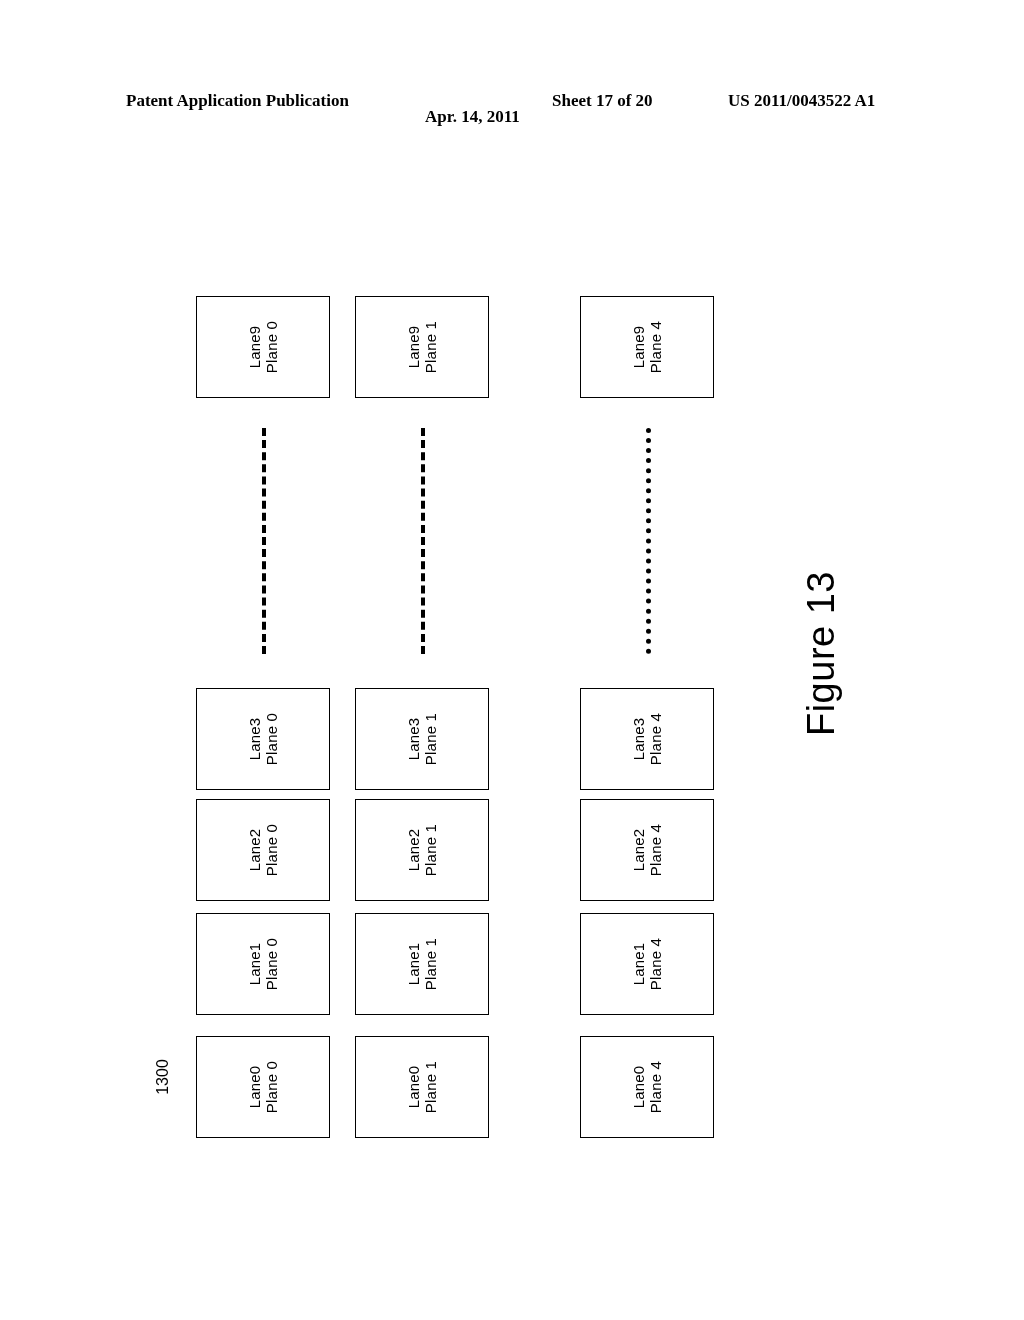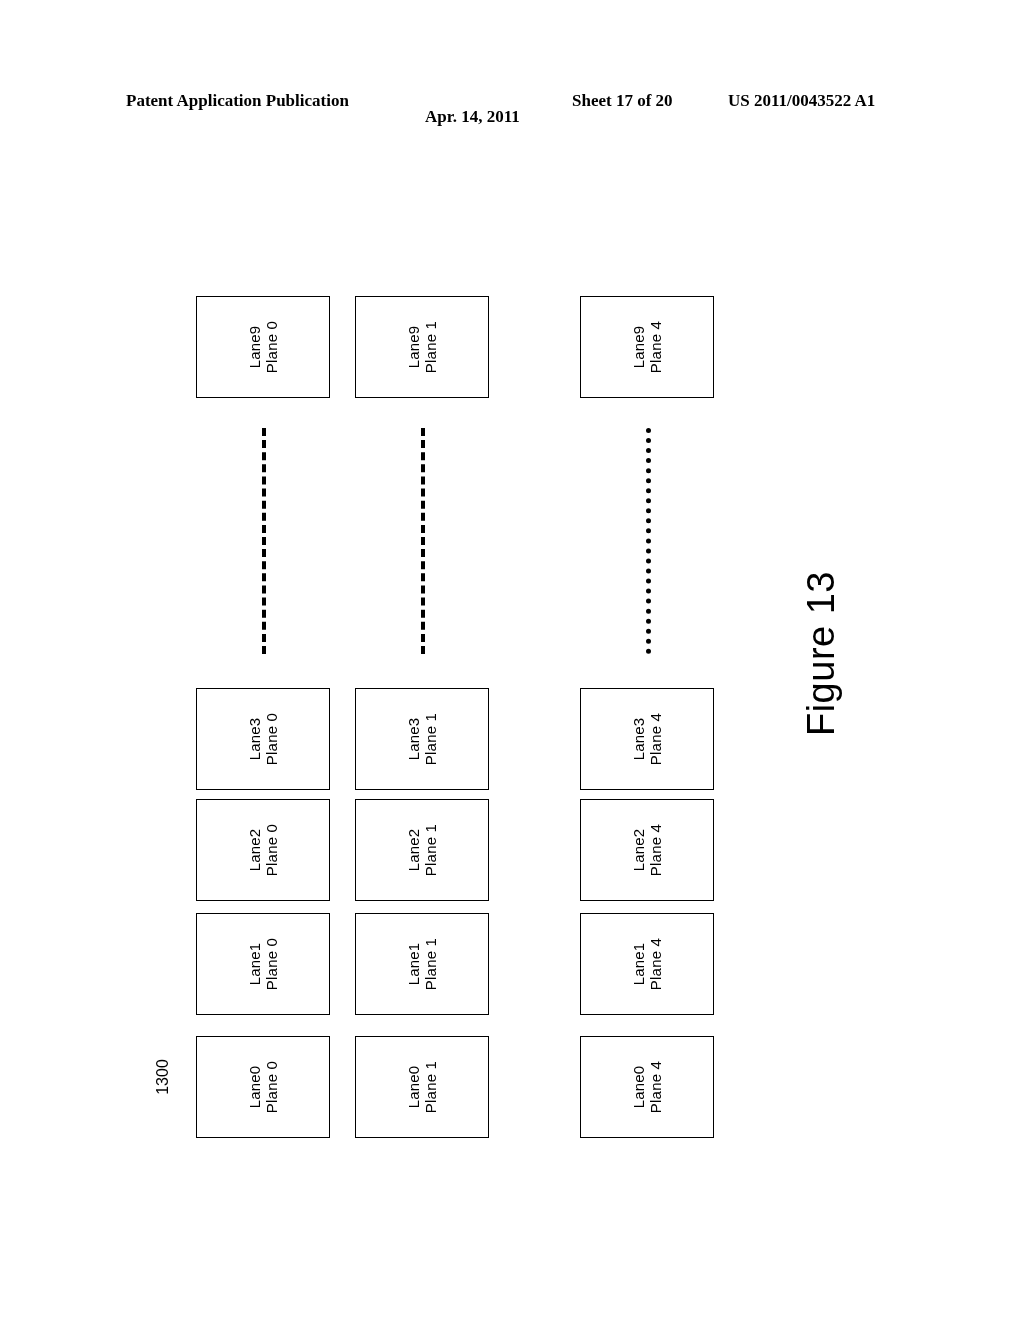--- a/index.html
+++ b/index.html
@@ -29,21 +29,21 @@
     letter-spacing: 0px;
     white-space: nowrap;
   }
   #patent-header .hdr-cell {
     position: absolute;
     top: 0;
     line-height: 26px;
   }
   #hdr-pub   { left: 126px; }
   #hdr-date  { left: 425px; margin-top: 16px; }
-  #hdr-sheet { left: 552px; margin-left: 20px; }
+  #hdr-sheet { left: 552px; }
   #hdr-num   { left: 728px; }
 
   
   #figure-canvas {
     position: absolute;
     left: 0;
     top: 0;
     width: 1024px;
     height: 1320px;
   }

